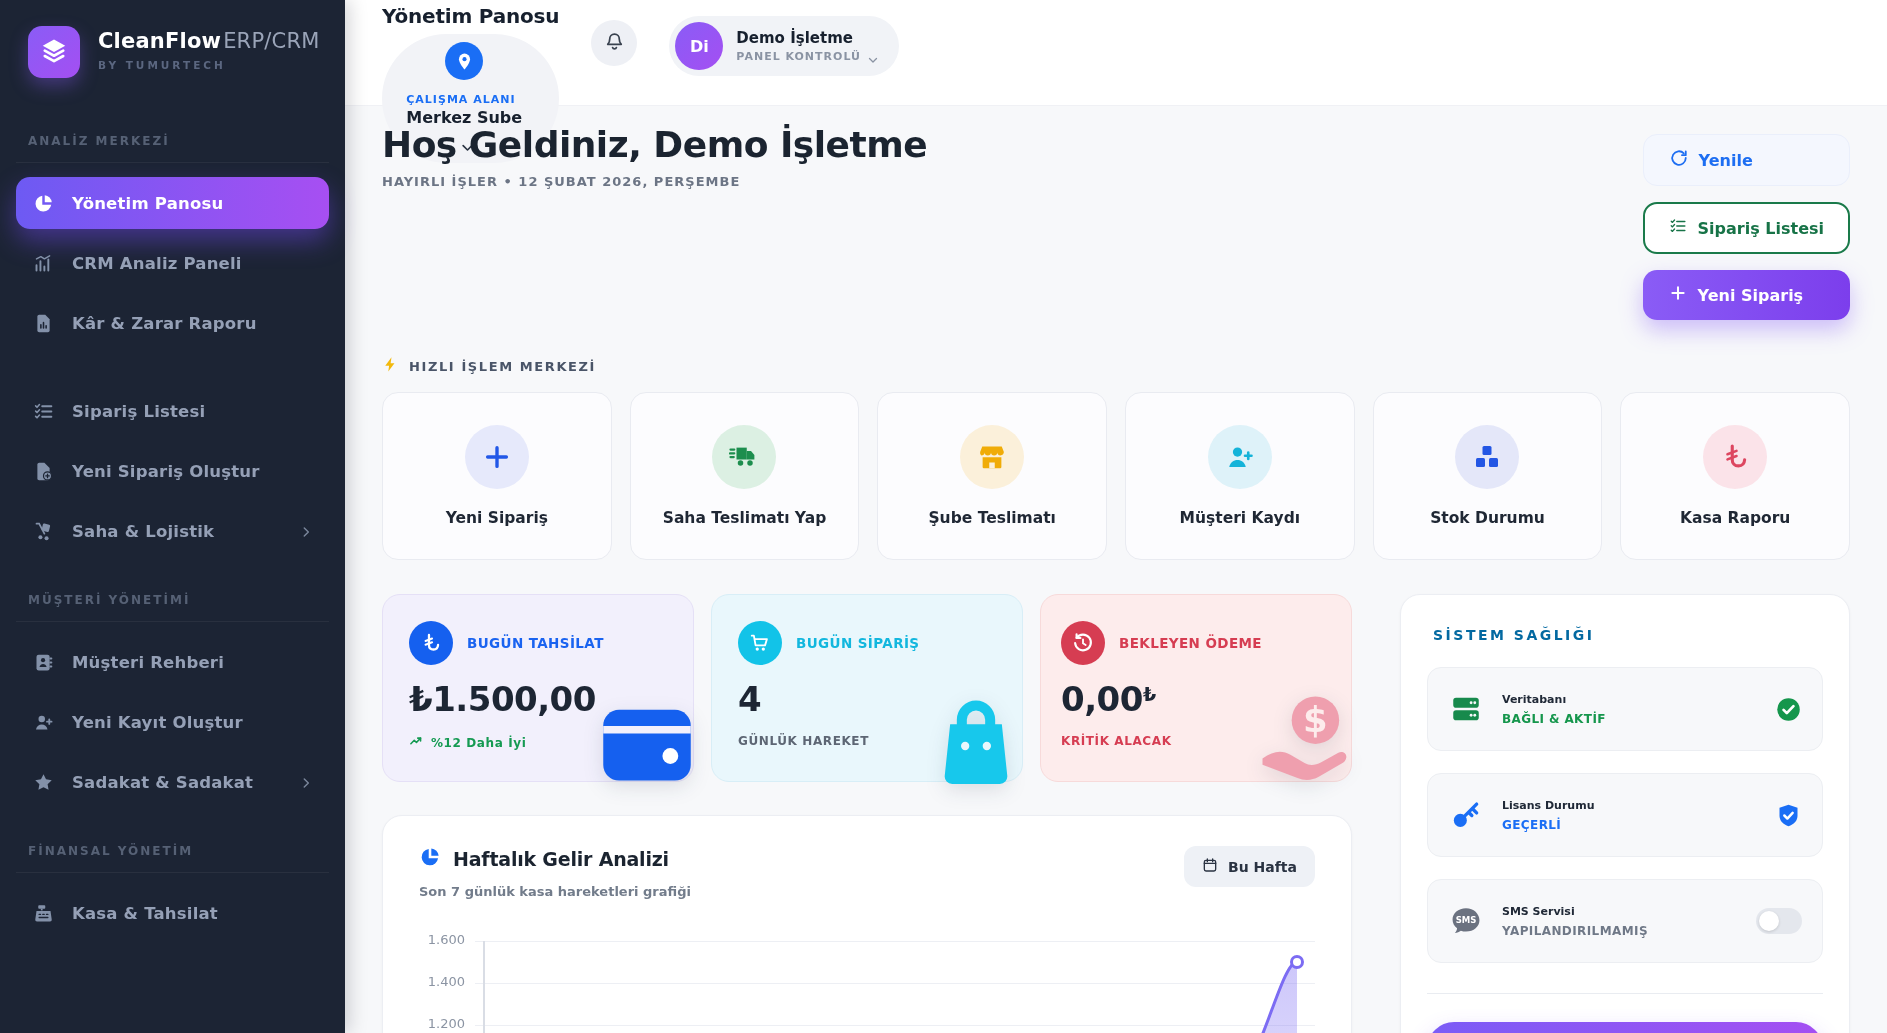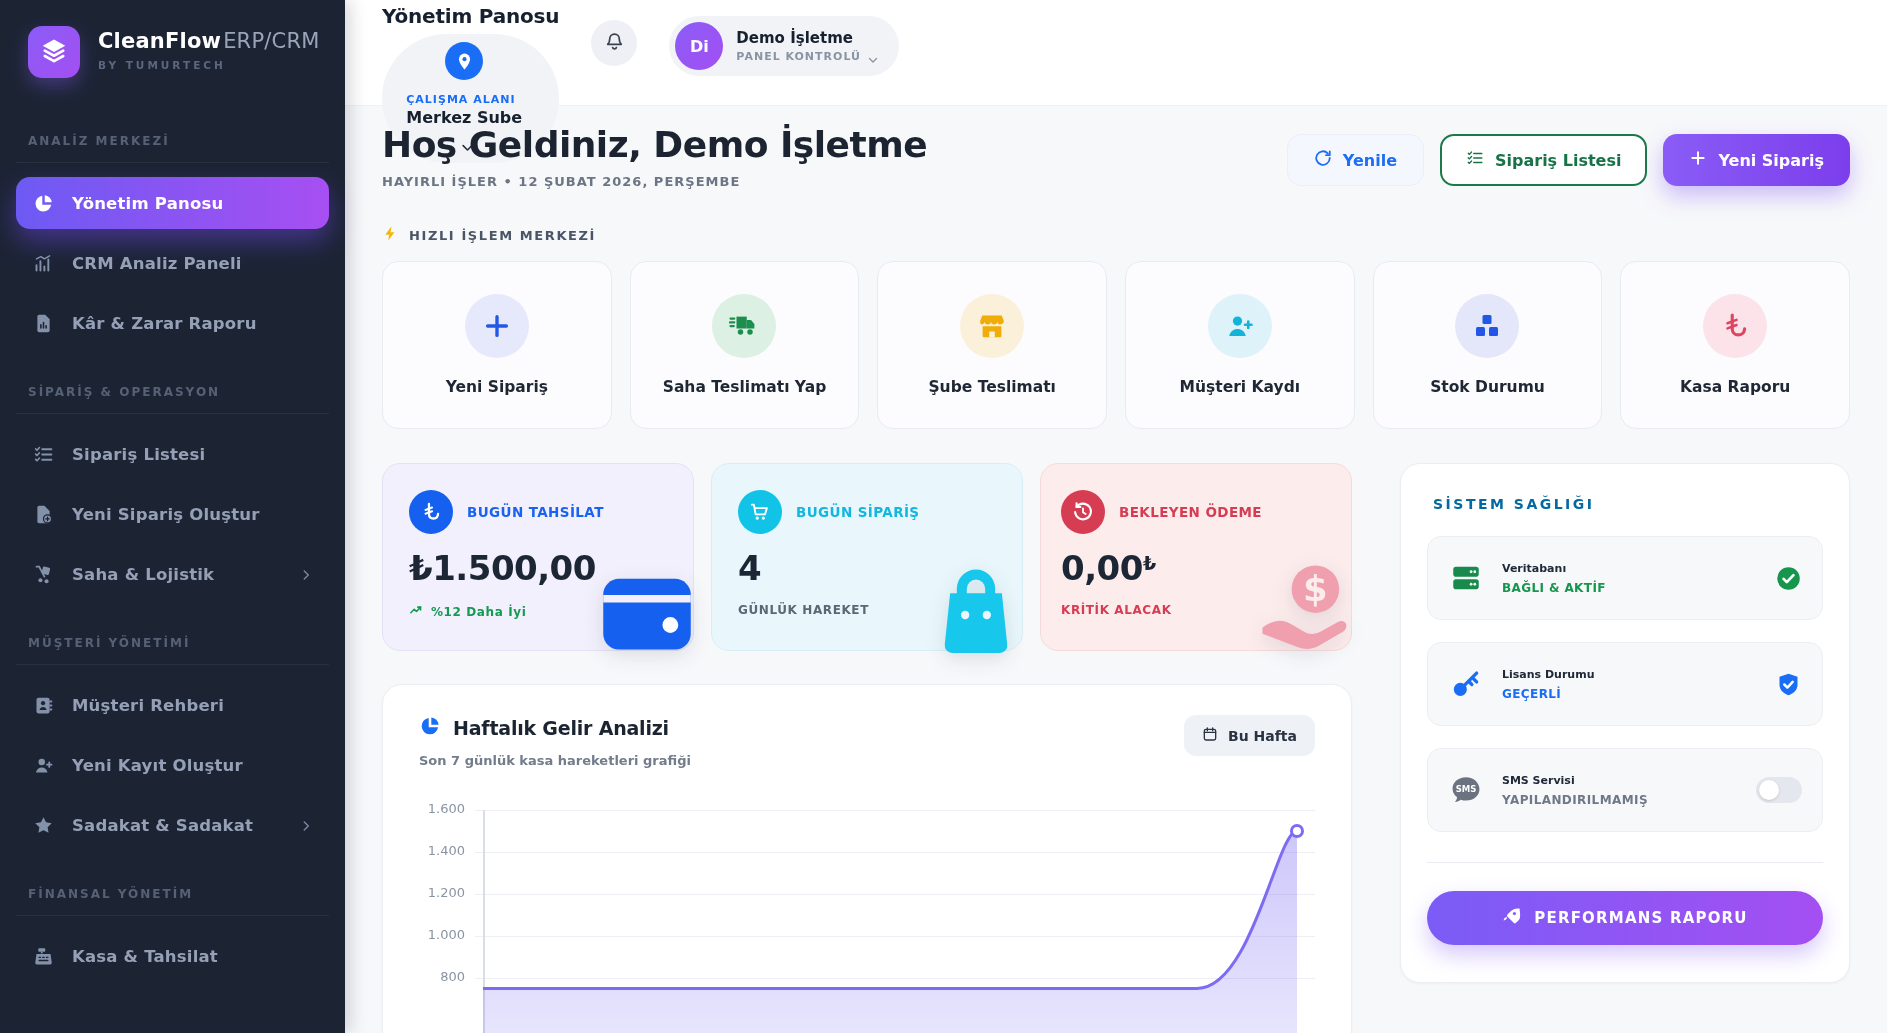--- a/index.html
+++ b/index.html
@@ -52,21 +52,21 @@
   .user-name { font-size:15px; font-weight:800; color:#17202e; }
   .user-role-row { display:flex; align-items:center; gap:6px; margin-top:3px; }
   .user-role { font-size:11px; font-weight:800; letter-spacing:1px; color:#8a93a3; }
   .user-chev { width:12px; height:12px; color:#8a93a3; }
   .user-chev svg { width:12px; height:12px; }
 
   .content { flex:1; padding:18px 37px 0 37px; }
   .welcome-row { display:flex; align-items:flex-start; }
   .welcome-title { font-size:36px; font-weight:800; color:#1b2430; letter-spacing:-.5px; }
   .welcome-date { font-size:13px; font-weight:800; letter-spacing:1px; color:#6c7585; margin-top:9px; }
-  .welcome-actions { margin-left:auto; display:flex; gap:16px; margin-top:10px; }
+  .welcome-actions { margin-left:auto; display:flex; gap:16px; margin-top:10px;flex-direction:column; }
   .btn { display:flex; align-items:center; gap:11px; border-radius:14px; font-size:16px; font-weight:800; cursor:pointer; border:0; font-family:inherit; }
   .btn svg { width:18px; height:18px; }
   .btn-refresh { background:#f4f7fe; color:#1d6ef2; padding:14px 26px; border:1px solid #eaeffb; }
   .btn-orders { background:#fff; color:#177347; padding:13px 24px; border:2px solid #1a7a4a; }
   .btn-new { background:linear-gradient(90deg,#8a5cf6,#7c3eec); color:#fff; padding:14px 26px; box-shadow:0 10px 22px rgba(124,77,246,.35); }
 
   .quick-heading { display:flex; align-items:center; gap:10px; margin-top:36px; font-size:13px; font-weight:800; letter-spacing:1.6px; color:#4a5568; }
   .quick-heading svg { width:17px; height:17px; }
   .quick-grid { margin-top:16px; display:grid; grid-template-columns:repeat(6,1fr); gap:18px; }
   .quick-card { background:#fcfcfe; border:1px solid #e9ebf1; border-radius:16px; height:168px; display:flex; flex-direction:column; align-items:center; justify-content:center; cursor:pointer; }
@@ -161,21 +161,20 @@
             <span class="nav-ic">
               <svg viewBox="0 0 24 24" xmlns="http://www.w3.org/2000/svg">
                 <path d="M7 2h7l5 5v13a2 2 0 0 1-2 2H7a2 2 0 0 1-2-2V4a2 2 0 0 1 2-2z" fill="currentColor"></path>
                 <path d="M9 17v-3.5M12 17v-6M15 17v-2.5" stroke="#1c2434" stroke-width="1.8" stroke-linecap="round"></path>
               </svg>
             </span>
             <span class="nav-label">Kâr &amp; Zarar Raporu</span>
           </div>
         </div>
         <div class="side-section">
-          <div class="section-label">SİPARİŞ &amp; OPERASYON</div>
           <div class="nav-item">
             <span class="nav-ic">
               <svg viewBox="0 0 24 24" xmlns="http://www.w3.org/2000/svg">
                 <path d="M10.5 6H21M10.5 12H21M10.5 18H21" stroke="currentColor" stroke-width="2.2" stroke-linecap="round"></path>
                 <path d="m3 5.6 1.6 1.6L7.4 4M3 11.6l1.6 1.6 2.8-3.2M3 17.6l1.6 1.6 2.8-3.2" stroke="currentColor" stroke-width="1.8" fill="none" stroke-linecap="round" stroke-linejoin="round"></path>
               </svg>
             </span>
             <span class="nav-label">Sipariş Listesi</span>
           </div>
           <div class="nav-item">

